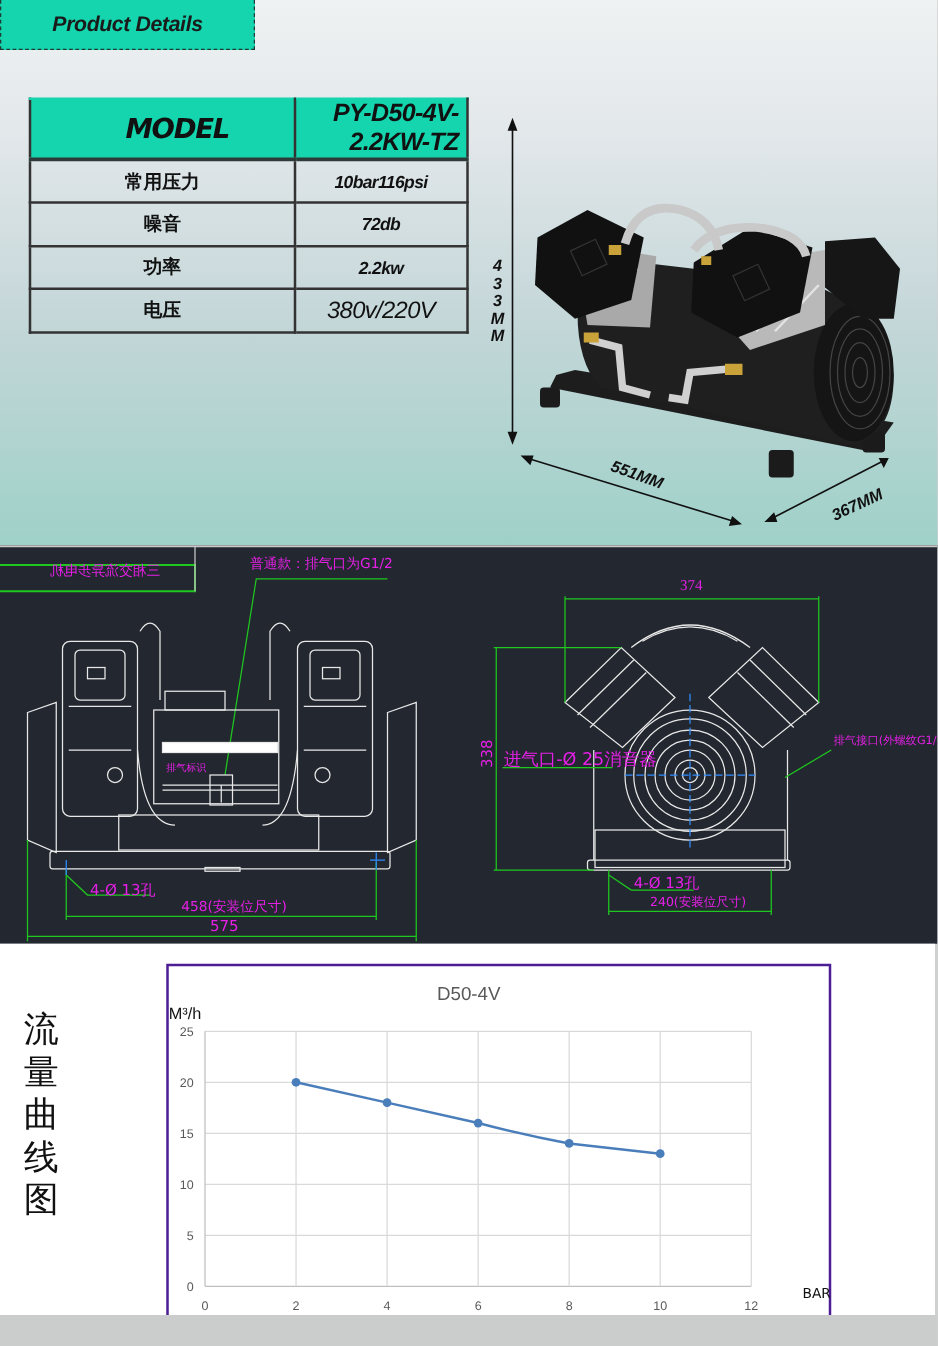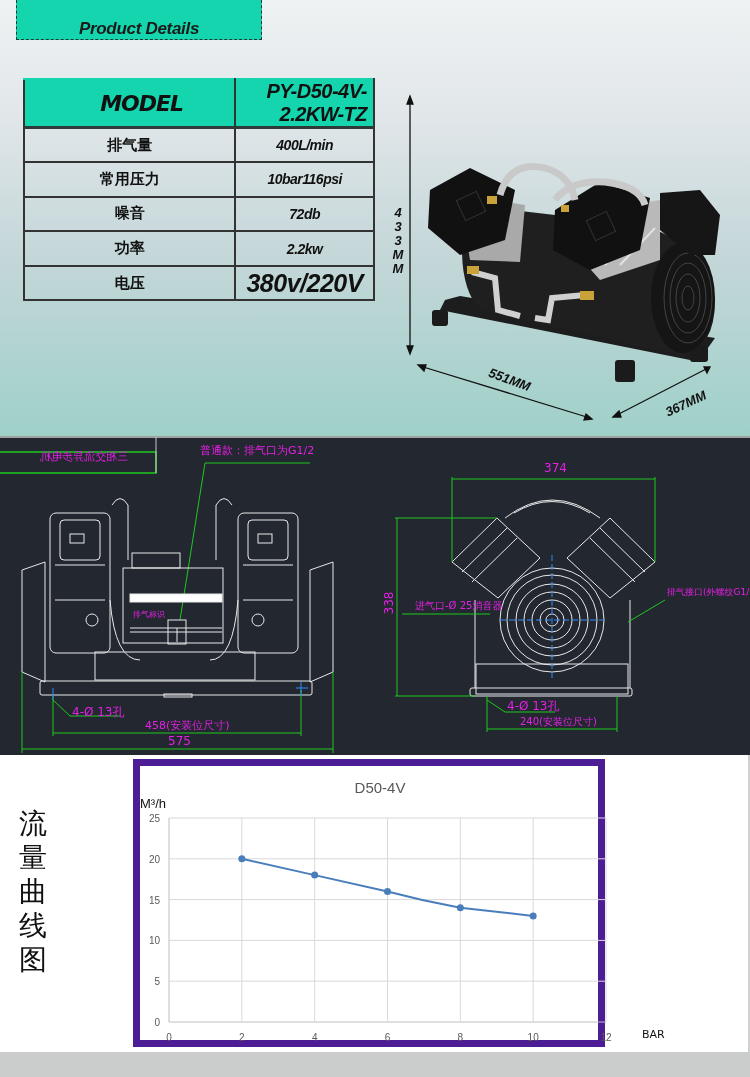--- a/index.html
+++ b/index.html
@@ -1,68 +1,64 @@
 <!DOCTYPE html>
 <html><head>
 <meta charset="utf-8">
 <style>
   * { box-sizing: border-box; margin: 0; padding: 0; }
   body { width: 750px; height: 1077px; overflow: hidden; font-family: "Liberation Sans", "DejaVu Sans", sans-serif; background: #cfd1d0; position: relative; }
 
   
   #spec-section { position: absolute; left: 0; top: 0; width: 750px; height: 436px;
     background: linear-gradient(180deg, #eef2f3 0%, #e2e7ea 25%, #c3d6d8 60%, #9fd1c9 100%); }
-  #product-details-tab { position: absolute; left: 16px; top: 0; width: 246px; height: 40px;
+  #product-details-tab { position: absolute; left: 0; top: 0; width: 204px; height: 40px;
     background: #14d5ad; border: 1px dashed #1e3a34; border-top: none;
-    display: flex; align-items: flex-end; justify-content: center; }
+    display: flex; align-items: center; justify-content: center; }
   #product-details-tab span { font-style: italic; font-weight: bold; font-size: 17px; color: #1a1a1a; letter-spacing: -0.3px; }
 
   #spec-table { position: absolute; left: 23px; top: 78px; width: 352px; border-collapse: collapse; }
   #spec-table td { border: 2px solid #333; height: 34.6px; text-align: center; font-size: 14px; color: #111; font-style: italic; }
   #spec-table tr.model-row td { background: #14d5ad; height: 43px; border-color: #14d5ad #333 #333 #333; border-bottom: 3px solid #2d3a38; padding-left: 24px; }
   #spec-table tr.model-row td.k { font-size: 22px; font-weight: bold; letter-spacing: -1px; font-style: italic; }
   #spec-table tr.model-row td.v { font-size: 20px; font-style: italic; text-align: right; padding-right: 6px; }
   #spec-table td.k { width: 213px; font-style: normal; font-weight: bold; font-family: "DejaVu Sans", sans-serif; font-size: 15px; }
   #spec-table td.v { width: 139px; font-weight: bold; letter-spacing: -0.5px; }
-  #spec-table td.v.large { font-size: 25px; font-weight: bold; }
+  #spec-table td.v.large { font-size: 19px; font-weight: normal; }
 
   
   .dim-text { position: absolute; font-style: italic; font-weight: bold; font-size: 13px; color: #111; }
   #height-label { left: 391px; top: 206px; width: 14px; line-height: 14px; text-align: center; white-space: pre-wrap; }
   #len-label { left: 488px; top: 372px; transform: rotate(20deg); }
   #dep-label { left: 664px; top: 396px; transform: rotate(-25deg); }
 
   
   #cad-section { position: absolute; left: 0; top: 436px; width: 750px; height: 319px; background: #232830; }
   .cad-text { position: absolute; font-size: 11px; color: #e61fe6; white-space: nowrap; font-family: "DejaVu Sans", sans-serif; }
 
   
   #chart-section { position: absolute; left: 0; top: 755px; width: 748px; height: 297px; background: #ffffff; }
   #chart-bottom-bar { position: absolute; left: 0; top: 1052px; width: 750px; height: 25px; background: #cbcdcc; }
   #vertical-title { position: absolute; left: 16px; top: 52px; width: 34px; font-size: 28px; line-height: 34px; color: #111; text-align: center; font-family: "DejaVu Sans", sans-serif; }
-  #chart-frame { position: absolute; left: 133px; top: 4px; width: 472px; height: 288px; border: 7px solid #4c1d95; background: #fff; }
+  #chart-frame { position: absolute; left: 133px; top: 16px; width: 532px; height: 288px; border: 2px solid #4c1d95; background: #fff; }
   #bar-label { position: absolute; left: 642px; top: 273px; font-size: 11px; color: #111; font-family: "DejaVu Sans", sans-serif; }
 </style>
 </head>
 <body>
 
 <div id="spec-section">
   <div id="product-details-tab">
     <span>Product Details</span>
   </div>
 
   <table id="spec-table">
     <tbody>
         <tr class="model-row">
       <td class="k">MODEL</td>
       <td class="v">PY-D50-4V-2.2KW-TZ</td>
-    </tr>
-    <tr>
-      <td class="k">排气量</td>
-      <td class="v">400L/min</td>
     </tr>
     <tr>
       <td class="k">常用压力</td>
       <td class="v">10bar116psi</td>
     </tr>
     <tr>
       <td class="k">噪音</td>
       <td class="v">72db</td>
     </tr>
     <tr>
@@ -239,23 +235,23 @@
       <line x1="628" y1="622" x2="665" y2="600"></line>
     </g>
   </svg>
 
   <div class="cad-text" style="left:40px;top:13px;transform:scaleX(-1);">三相交流异步电机</div>
   <div class="cad-text" style="left:200px;top:7px;text-align:right;">普通款：排气口为G1/2</div>
   <div class="cad-text" style="left:133px;top:173px;font-size:8px;">排气标识</div>
   <div class="cad-text" style="left:72px;top:268px;font-size:12px;">4-Ø 13孔</div>
   <div class="cad-text" style="left:145px;top:282px;font-size:11px;">458(安装位尺寸)</div>
   <div class="cad-text" style="left:168px;top:298px;font-size:12px;">575</div>
-  <div class="cad-text" style="left:544px;top:25px;font-size:12px;">374</div>
+  <div class="cad-text" style="left:544px;top:25px;font-size:12px;font-family:Liberation Serif, serif;">374</div>
   <div class="cad-text" style="left:378px;top:160px;font-size:12px;transform:rotate(-90deg);">338</div>
-  <div class="cad-text" style="left:403px;top:163px;font-size:10px;margin-left:12px;">进气口-Ø 25消音器</div>
+  <div class="cad-text" style="left:403px;top:163px;font-size:14px;">进气口-Ø 25消音器</div>
   <div class="cad-text" style="left:667px;top:150px;font-size:9px;">排气接口(外螺纹G1/2</div>
   <div class="cad-text" style="left:507px;top:262px;font-size:12px;">4-Ø 13孔</div>
   <div class="cad-text" style="left:520px;top:279px;font-size:10px;">240(安装位尺寸)</div>
 </div>
 
 <div id="chart-section">
   <div id="vertical-title" style="white-space:pre-line;">流
 量
 曲
 线

